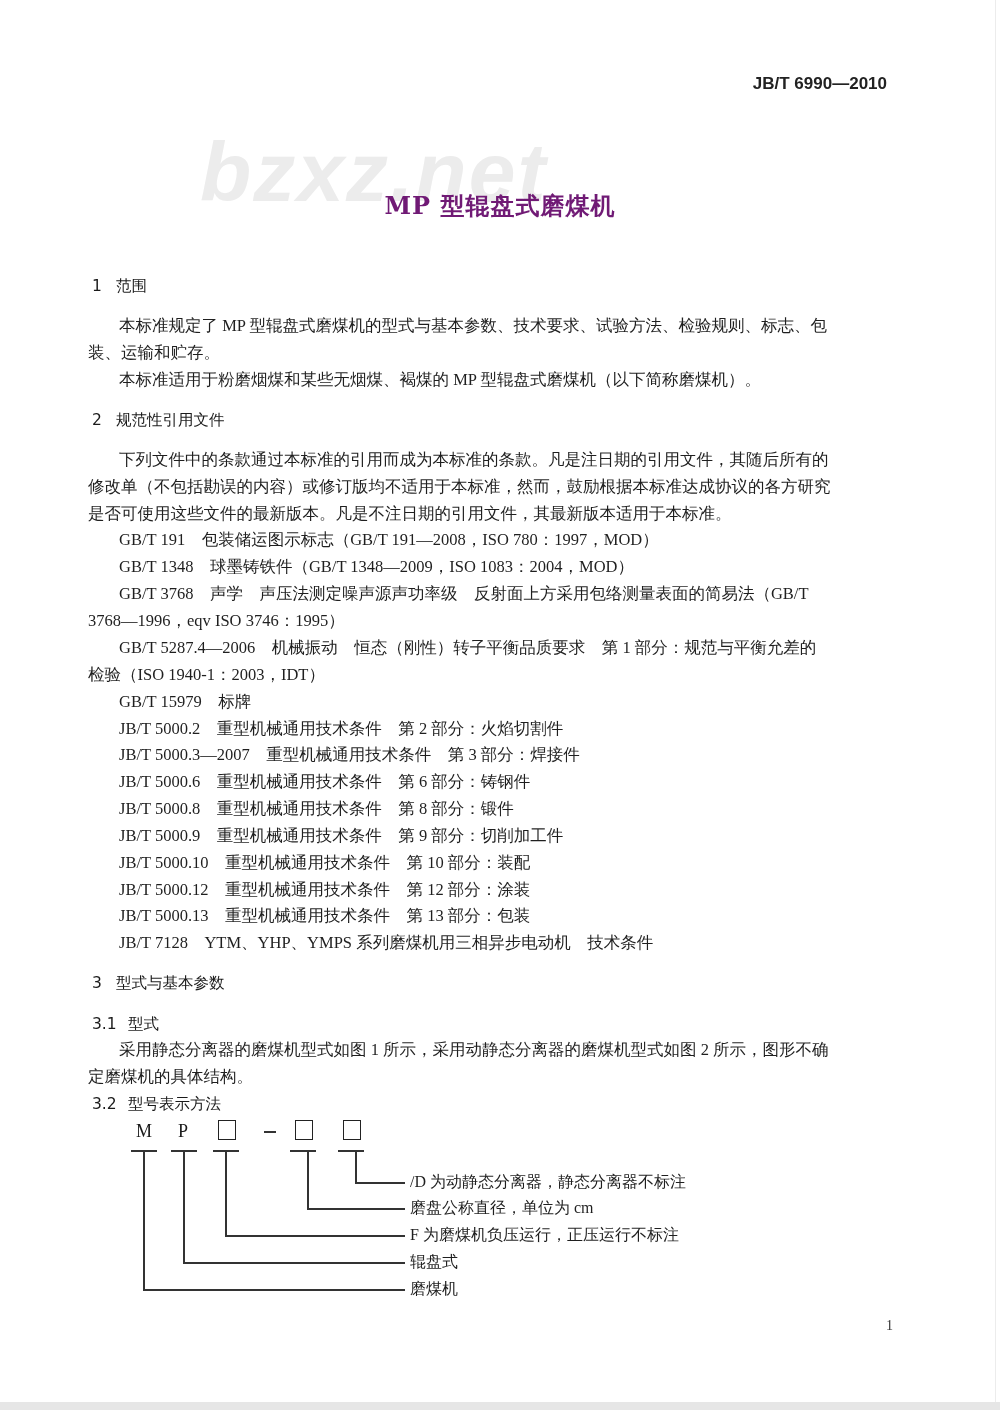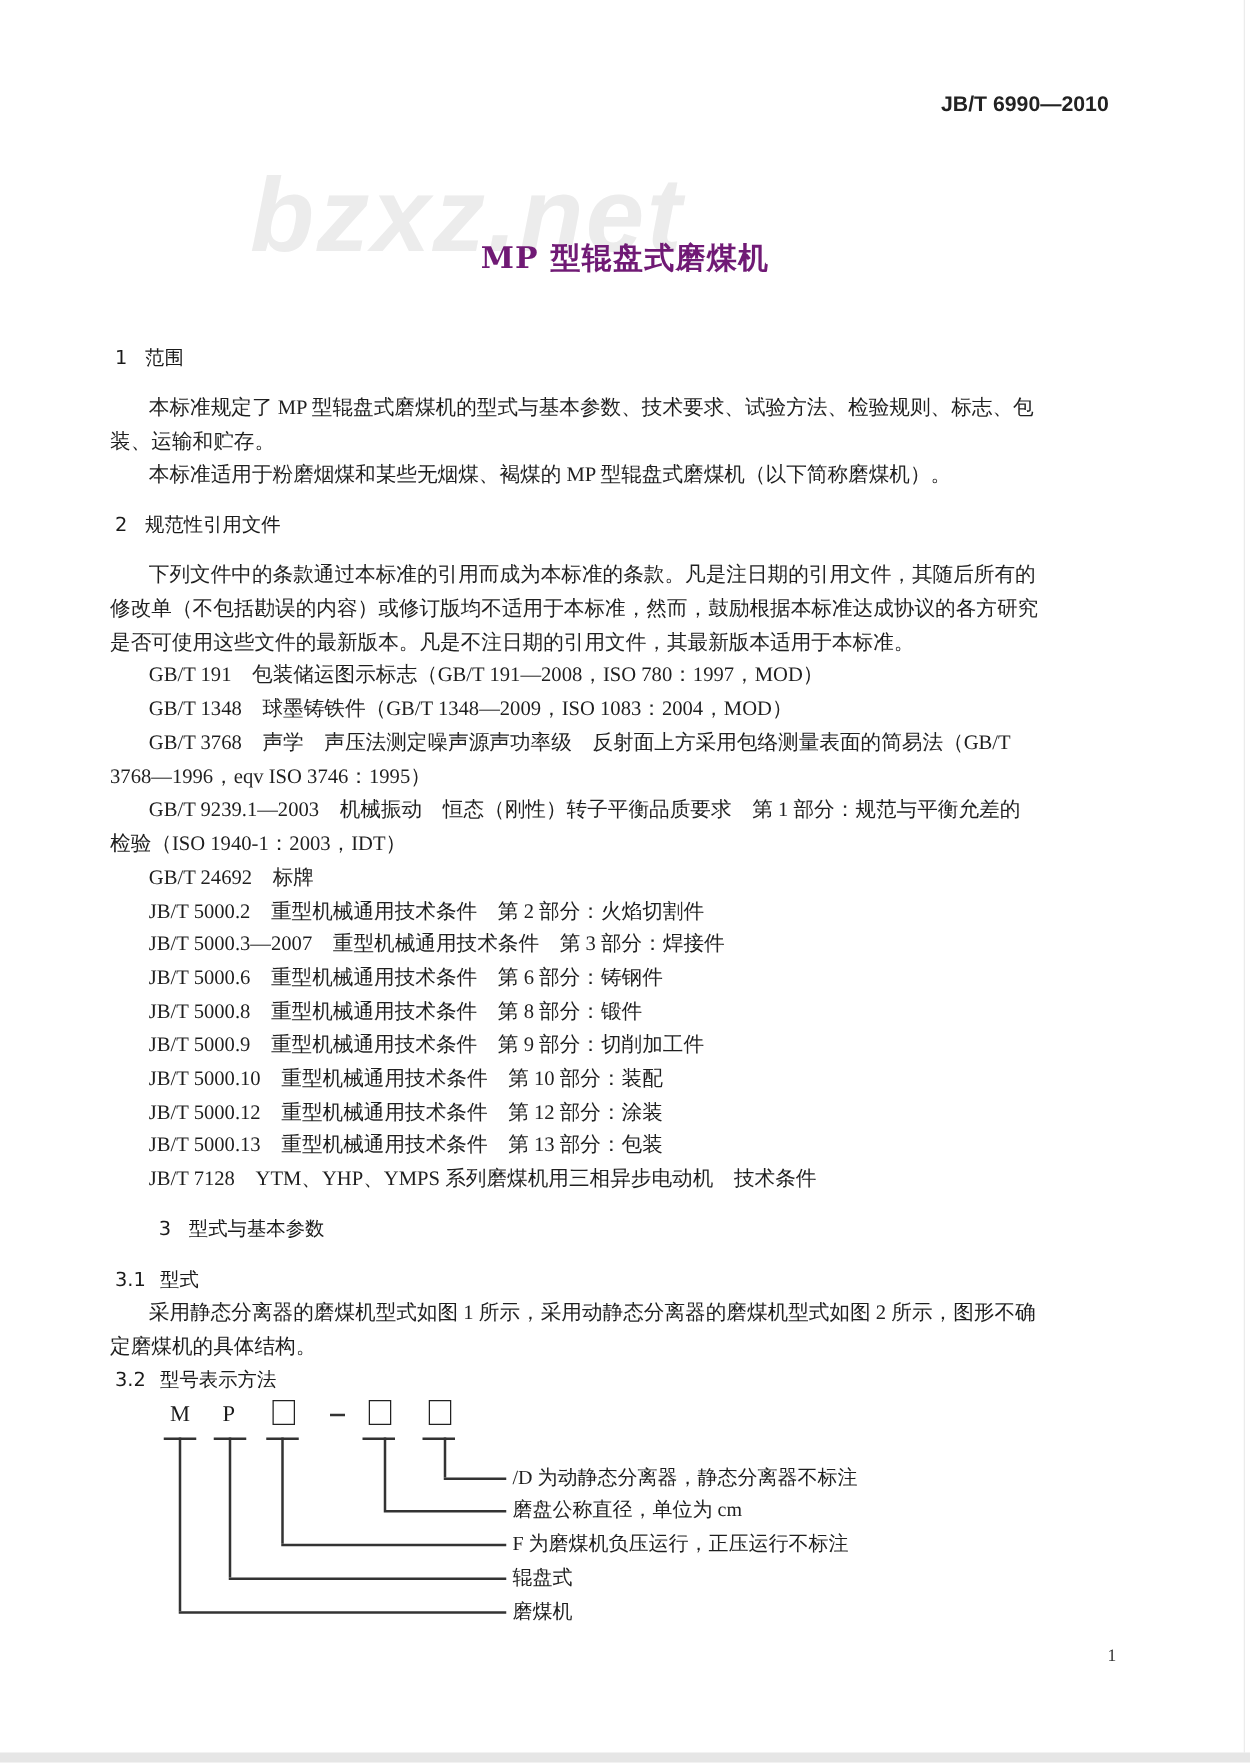--- a/index.html
+++ b/index.html
@@ -73,34 +73,34 @@
     <span class="num">2</span><span>规范性引用文件</span>
   </div>
   <div class="line" style="left:88px; top:477px;">修改单（不包括勘误的内容）或修订版均不适用于本标准，然而，鼓励根据本标准达成协议的各方研究</div>
   <div class="line" style="left:119px; top:450px;">下列文件中的条款通过本标准的引用而成为本标准的条款。凡是注日期的引用文件，其随后所有的</div>
   <div class="line" style="left:88px; top:504px;">是否可使用这些文件的最新版本。凡是不注日期的引用文件，其最新版本适用于本标准。</div>
 
   <div class="line" style="left:119px; top:530px;">GB/T 191　包装储运图示标志（GB/T 191—2008，ISO 780：1997，MOD）</div>
   <div class="line" style="left:119px; top:557px;">GB/T 1348　球墨铸铁件（GB/T 1348—2009，ISO 1083：2004，MOD）</div>
   <div class="line" style="left:119px; top:584px;">GB/T 3768　声学　声压法测定噪声源声功率级　反射面上方采用包络测量表面的简易法（GB/T</div>
   <div class="line" style="left:88px; top:611px;">3768—1996，eqv ISO 3746：1995）</div>
-  <div class="line" style="left:119px; top:638px;">GB/T 9239.1—2003　机械振动　恒态（刚性）转子平衡品质要求　第 1 部分：规范与平衡允差的</div>
+  <div class="line" style="left:119px; top:638px;">GB/T 5287.4—2006　机械振动　恒态（刚性）转子平衡品质要求　第 1 部分：规范与平衡允差的</div>
   <div class="line" style="left:88px; top:665px;">检验（ISO 1940-1：2003，IDT）</div>
-  <div class="line" style="left:119px; top:692px;">GB/T 24692　标牌</div>
+  <div class="line" style="left:119px; top:692px;">GB/T 15979　标牌</div>
   <div class="line" style="left:119px; top:719px;">JB/T 5000.2　重型机械通用技术条件　第 2 部分：火焰切割件</div>
   <div class="line" style="left:119px; top:745px;">JB/T 5000.3—2007　重型机械通用技术条件　第 3 部分：焊接件</div>
   <div class="line" style="left:119px; top:772px;">JB/T 5000.6　重型机械通用技术条件　第 6 部分：铸钢件</div>
   <div class="line" style="left:119px; top:799px;">JB/T 5000.8　重型机械通用技术条件　第 8 部分：锻件</div>
   <div class="line" style="left:119px; top:826px;">JB/T 5000.9　重型机械通用技术条件　第 9 部分：切削加工件</div>
   <div class="line" style="left:119px; top:853px;">JB/T 5000.10　重型机械通用技术条件　第 10 部分：装配</div>
   <div class="line" style="left:119px; top:880px;">JB/T 5000.12　重型机械通用技术条件　第 12 部分：涂装</div>
   <div class="line" style="left:119px; top:906px;">JB/T 5000.13　重型机械通用技术条件　第 13 部分：包装</div>
   <div class="line" style="left:119px; top:933px;">JB/T 7128　YTM、YHP、YMPS 系列磨煤机用三相异步电动机　技术条件</div>
 
-  <div class="heading" style="left:92px; top:973px;margin-left:35px;">
+  <div class="heading" style="left:92px; top:973px;">
     <span class="num">3</span><span>型式与基本参数</span>
   </div>
   <div class="heading" style="left:92px; top:1014px;">
     <span class="num2">3.1</span><span>型式</span>
   </div>
   <div class="line" style="left:119px; top:1040px;">采用静态分离器的磨煤机型式如图 1 所示，采用动静态分离器的磨煤机型式如图 2 所示，图形不确</div>
   <div class="line" style="left:88px; top:1067px;">定磨煤机的具体结构。</div>
   <div class="heading" style="left:92px; top:1094px;">
     <span class="num2">3.2</span><span>型号表示方法</span>
   </div>

